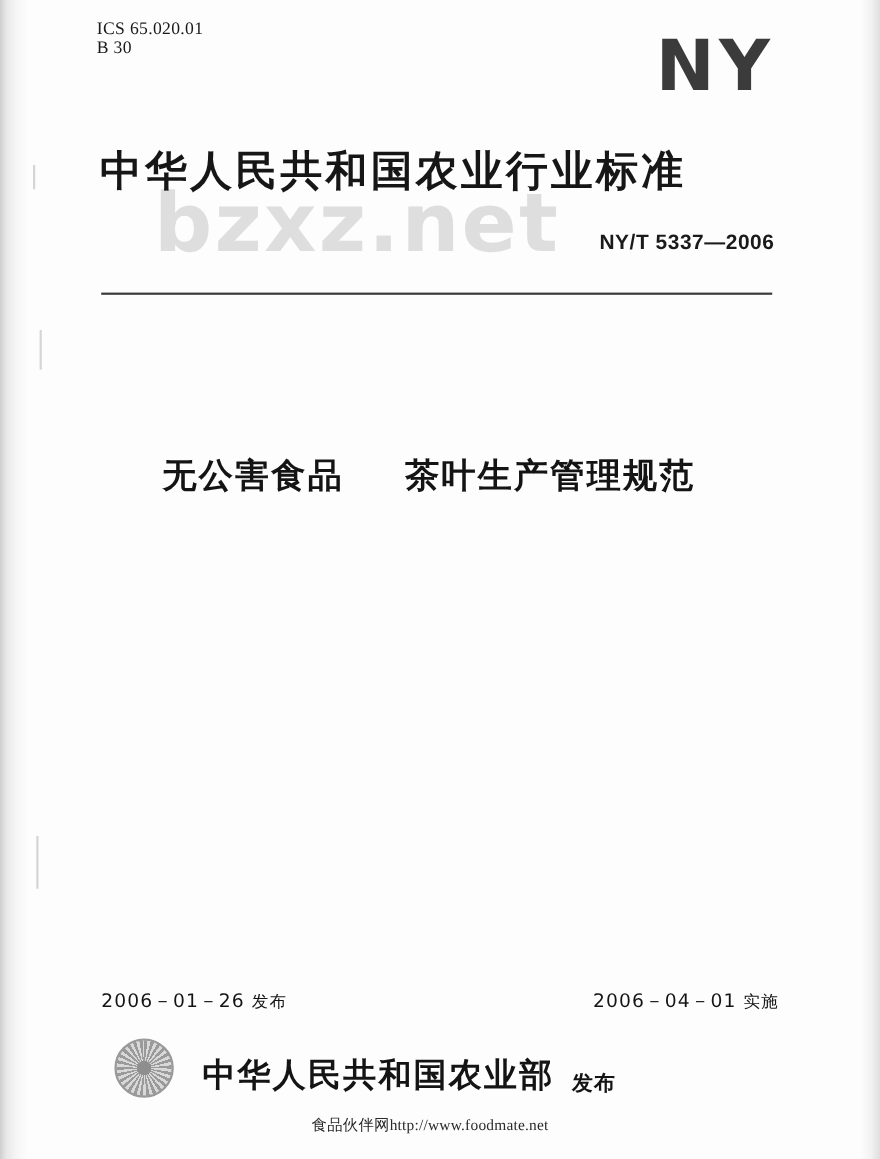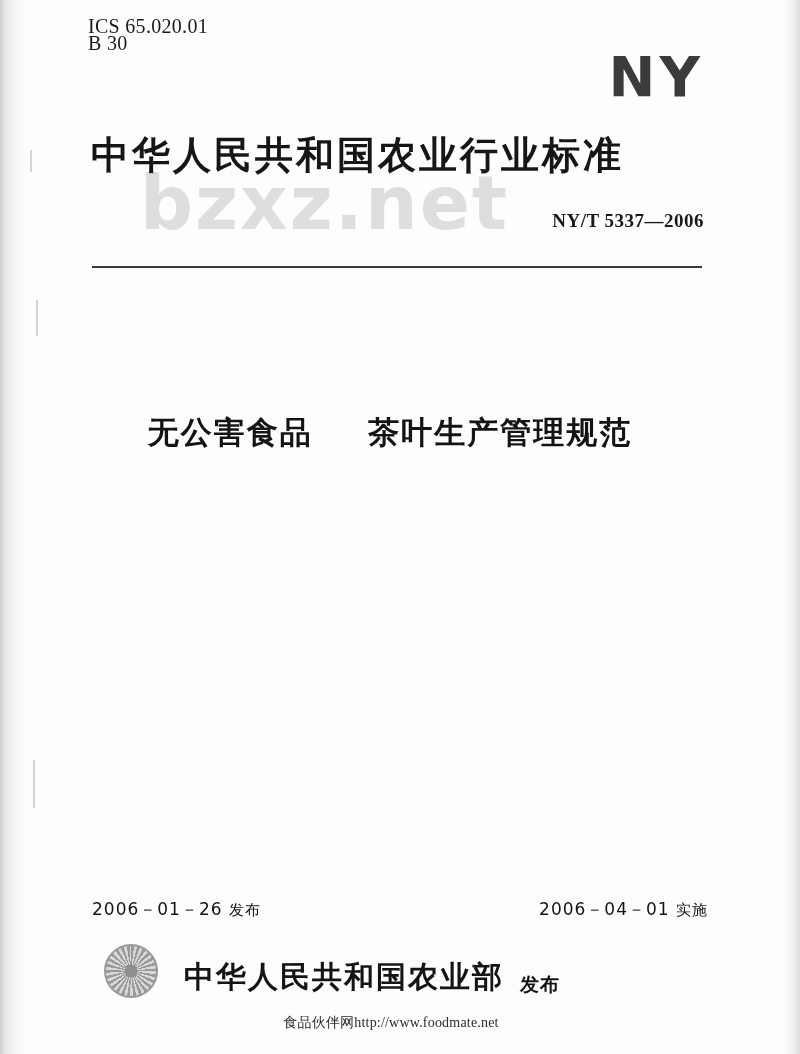--- a/index.html
+++ b/index.html
@@ -33,33 +33,33 @@
     width: 18px; height: 100%;
     background: linear-gradient(to left, #dedede 0px, #f2f2f2 8px, #fdfdfd 18px);
     pointer-events: none;
   }
 
   .icsblock {
     position: absolute;
     left: 88px;
     top: 18px;
     font-family: "Liberation Serif", serif;
-    font-size: 20px;
+    font-size: 16px;
     line-height: 17px;
     color: #1a1a1a;
     letter-spacing: 0.3px;
   }
 
   .ny-logo {
     position: absolute;
     right: 96px;
-    top: 40px;
-    font-family: "DejaVu Sans", sans-serif;
-    font-weight: bold;
-    font-size: 56px;
+    top: 24px;
+    font-family: "DejaVu Sans", sans-serif;
+    font-weight: bold;
+    font-size: 64px;
     line-height: 74px;
     letter-spacing: 4px;
     color: #3b3b3b;
     -webkit-text-stroke: 0px;
   }
 
   .std-title {
     position: absolute;
     left: 0;
     top: 130px;
@@ -69,21 +69,21 @@
     font-weight: bold;
     font-size: 38px;
     letter-spacing: 3px;
     color: #161616;
   }
 
   .std-number {
     position: absolute;
     right: 96px;
     top: 210px;
-    font-family: Liberation Serif, serif;
+    font-family: Liberation Sans, sans-serif;
     font-weight: bold;
     font-size: 19px;
     letter-spacing: 0.5px;
     color: #1a1a1a;
   }
 
   .rule {
     position: absolute;
     left: 92px;
     top: 266px;

